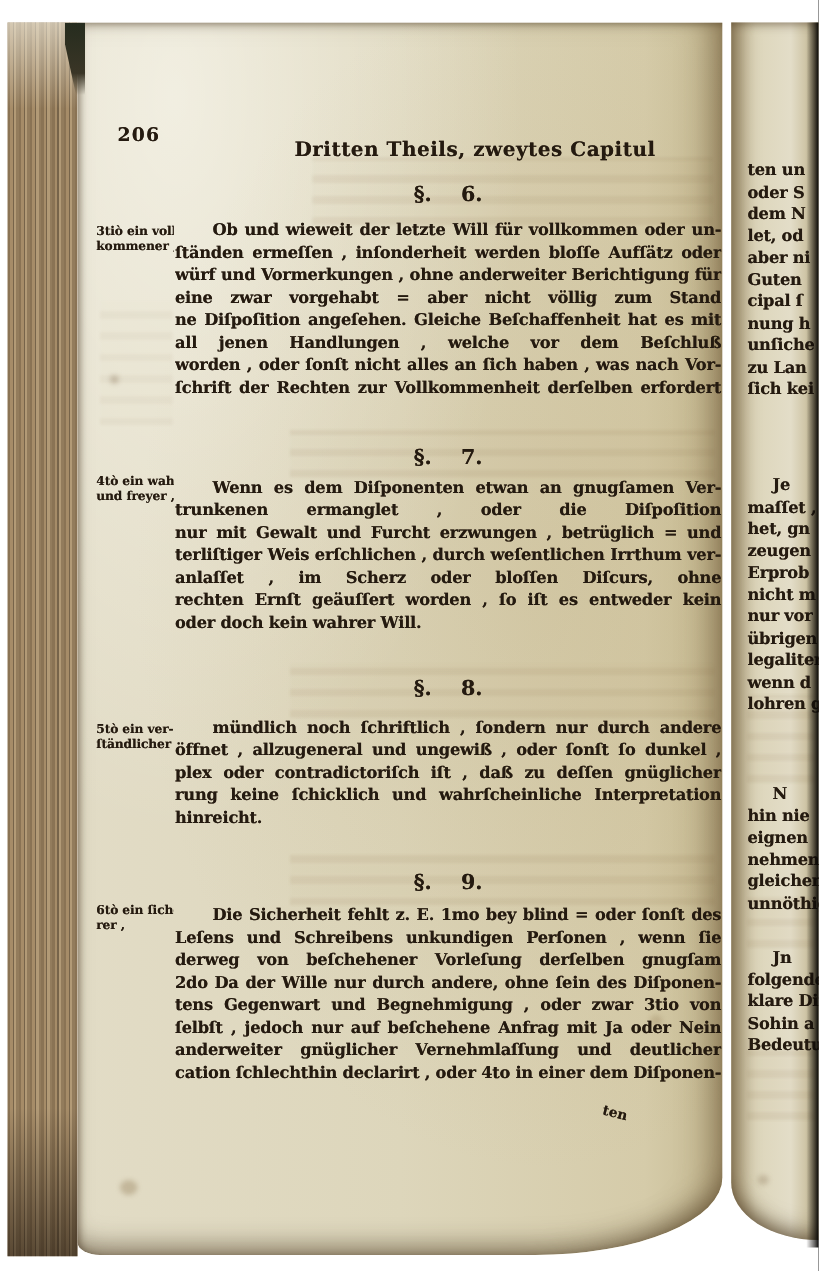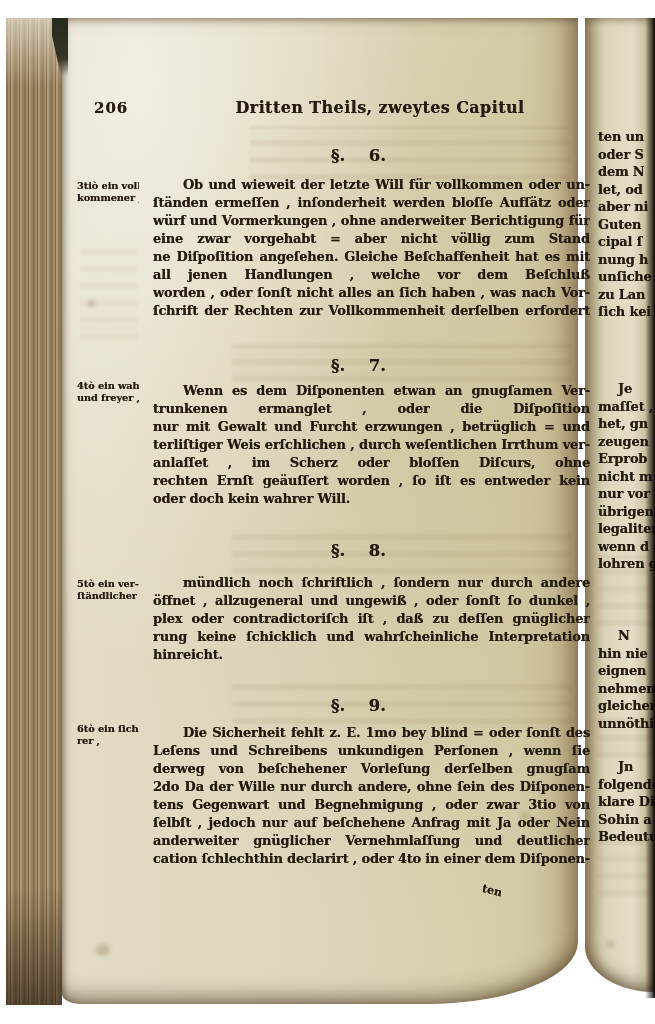--- a/index.html
+++ b/index.html
@@ -35,25 +35,25 @@
   .edge-shade{position:absolute;left:645px;top:18px;width:10px;height:980px;z-index:6;
     background:linear-gradient(90deg,rgba(10,8,5,0) 0%,rgba(10,8,5,.65) 70%,#060605 100%);}
   
   .ghost{position:absolute;z-index:2;filter:blur(1.1px);opacity:.8;
     background:repeating-linear-gradient(0deg, rgba(128,98,58,.13) 0 6px,
                rgba(128,98,58,.02) 6px 17px);}
   .stain{position:absolute;border-radius:50%;z-index:2;filter:blur(2px);}
   
   .ink{color:#241a10;font-weight:700;text-shadow:0 0 .5px rgba(43,28,12,.75);}
   .pagenum{position:absolute;left:94px;top:99px;font-size:15px;z-index:3;letter-spacing:1px;}
-  .runhead{position:absolute;left:150px;top:98px;width:460px;text-align:center;z-index:3;
+  .runhead{position:absolute;left:150px;top:110px;width:460px;text-align:center;z-index:3;
     font-size:16px;letter-spacing:.4px;}
   .sec-head{position:absolute;left:140px;width:437px;text-align:center;z-index:3;
     font-size:16.5px;white-space:pre;word-spacing:6px;}
-  .para{position:absolute;left:140px;width:437px;z-index:3;margin-left:13px;}
+  .para{position:absolute;left:140px;width:437px;z-index:3;}
   .bodyline{height:18px;line-height:18px;font-size:13px;letter-spacing:-.2px;
     text-align:justify;text-align-last:justify;overflow:hidden;}
   .para .bodyline:first-child{text-indent:30px;}
   .para .bodyline:last-child{text-align-last:left;}
   .margin-note{position:absolute;left:77px;width:62px;z-index:3;}
   .mline{font-size:9.8px;line-height:11.5px;letter-spacing:-.1px;white-space:nowrap;overflow:hidden;}
   .catchword{position:absolute;left:482px;top:884px;font-size:11px;z-index:3;
     transform:rotate(14deg);}
   .frag{position:absolute;left:598px;width:70px;z-index:3;}
   .fragline{height:17.5px;line-height:17.5px;font-size:13px;letter-spacing:-.2px;

